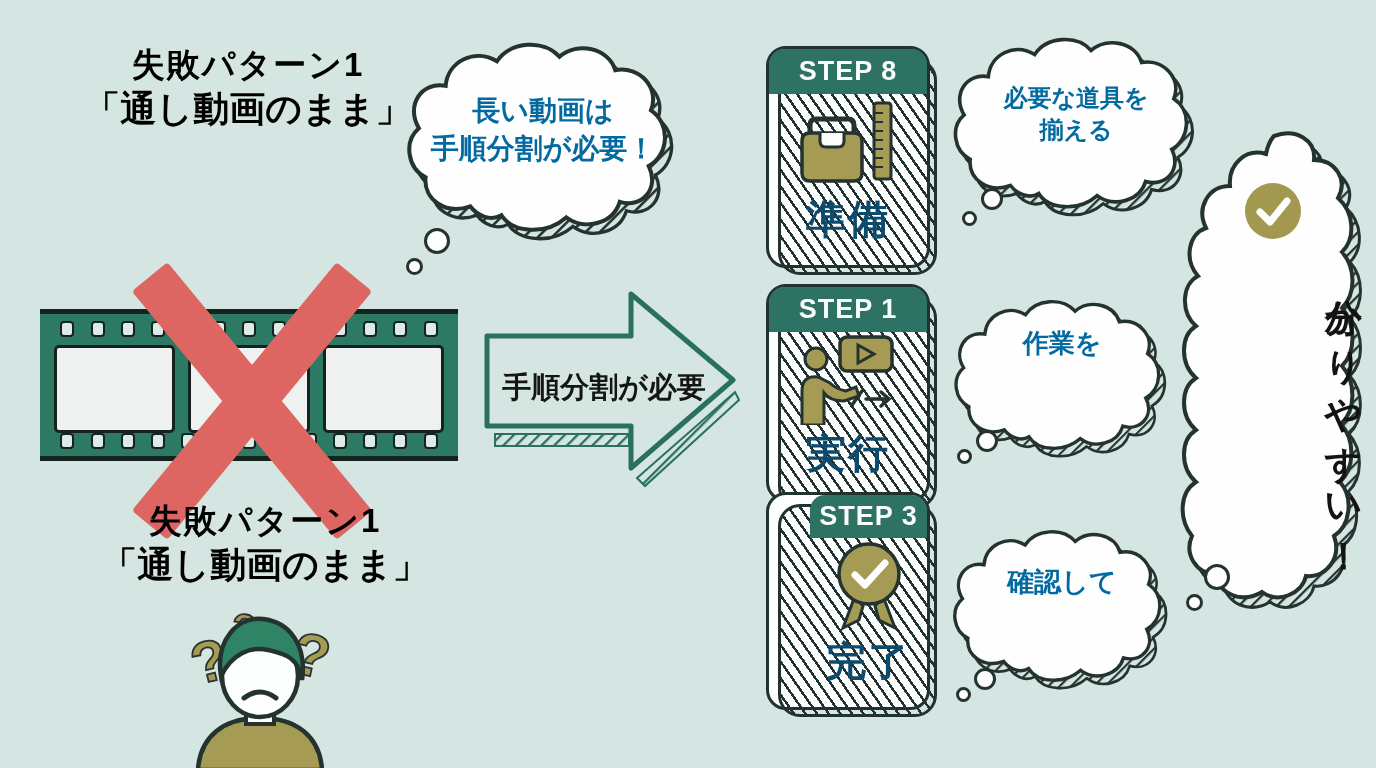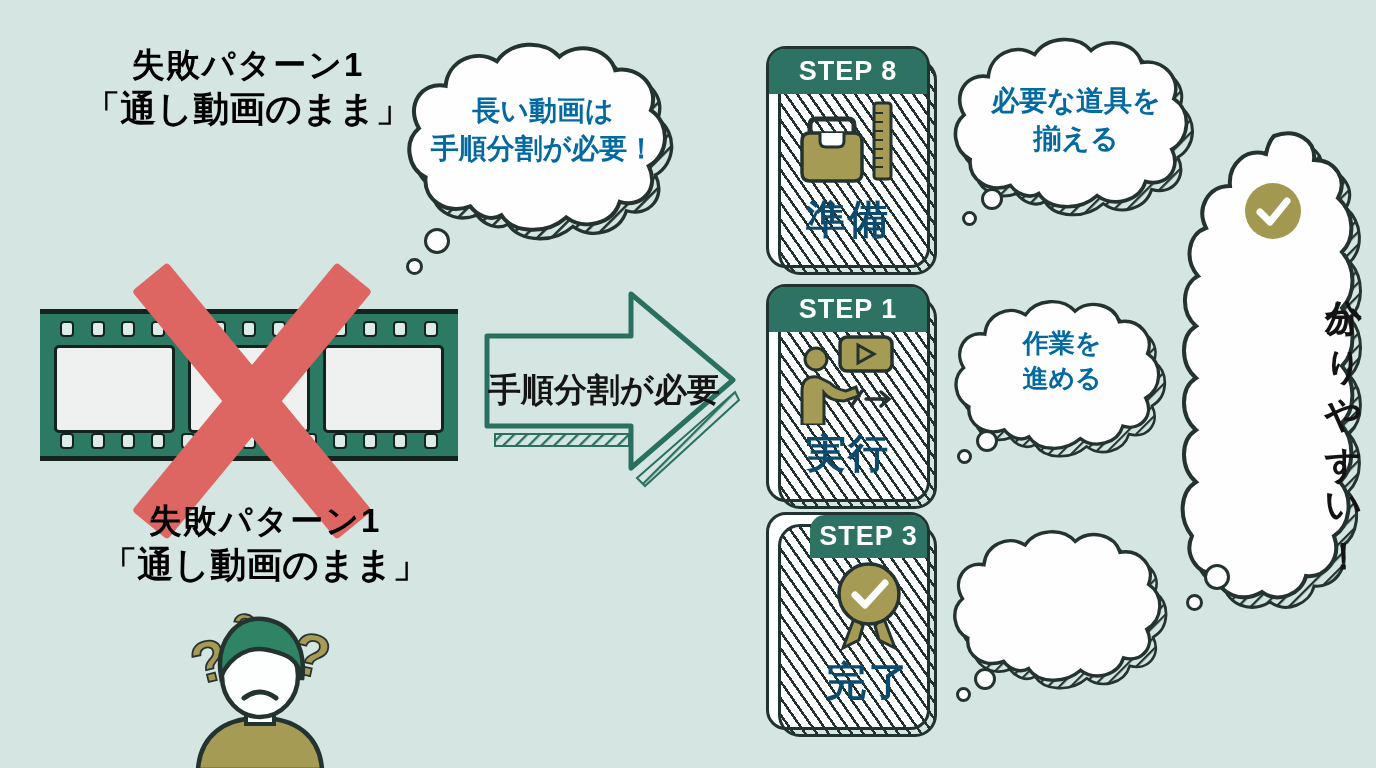--- a/index.html
+++ b/index.html
@@ -32,21 +32,21 @@
   .frame{flex:1;height:82px;background:#eff1f0;border:3px solid #15231f;border-radius:5px;}
   
   .redx{left:148px;top:276px;width:208px;height:250px;}
   .redx .bar{position:absolute;left:50%;top:50%;width:322px;height:46px;background:#dd6663;border-radius:4px;}
   .redx .b1{transform:translate(-50%,-50%) rotate(50.5deg);}
   .redx .b2{transform:translate(-50%,-50%) rotate(-50.5deg);}
   
   .big-arrow{left:483px;top:286px;width:262px;height:208px;}
   .big-arrow svg{display:block;overflow:visible;}
   .big-arrow .atext{position:absolute;left:0;top:82px;width:242px;text-align:center;
-     font-size:33px;font-weight:800;color:#151515;}
+     font-size:29px;font-weight:800;color:#151515;}
   
   .card{left:766px;width:164px;background:#fdfefe;border:3.5px solid #223230;border-radius:20px;
         box-sizing:border-box;display:flex;flex-direction:column;align-items:center;z-index:1;}
   .card::after{content:"";position:absolute;z-index:-1;inset:9px -10px -10px 9px;
         border:3px solid #223230;border-radius:22px;
         background:repeating-linear-gradient(55deg,#223230 0 2.5px,transparent 2.5px 9.5px);}
   .card-head{width:100%;height:45px;background:#2d7263;border-radius:15px 15px 0 0;
         display:flex;align-items:center;justify-content:center;
         color:#fbfdfc;font-size:27px;font-weight:800;letter-spacing:1px;}
   .card-icon{flex:1;display:flex;align-items:center;justify-content:center;width:100%;}
@@ -196,21 +196,21 @@
       <g stroke="#243330" stroke-width="3.5" fill="none" stroke-linecap="round">
         <line x1="56" y1="72" x2="66" y2="58"></line>
         <line x1="70" y1="66" x2="92" y2="66"></line>
         <path d="M85,59 L93,66 L85,73"></path>
       </g>
     </svg>
   </div>
   <div class="card-label">実行</div>
 </div>
 
-<div class="abs card" style="top:512px;height:218px;padding-left:41px;">
+<div class="abs card" style="top:492px;height:218px;padding-left:41px;">
   <div class="card-head">STEP 3</div>
   <div class="card-icon">
     <svg width="104" height="96" viewBox="0 0 104 96">
       <path d="M38,58 L26,90 L42,82 L46,68 Z" fill="#a59b55" stroke="#243330" stroke-width="3"></path>
       <path d="M66,58 L78,90 L62,82 L58,68 Z" fill="#a59b55" stroke="#243330" stroke-width="3"></path>
       <circle cx="52" cy="36" r="30" fill="#a59b55" stroke="#243330" stroke-width="3.5"></circle>
       <path d="M38,37 L48,47 L68,25" fill="none" stroke="#fdfefe" stroke-width="7" stroke-linecap="round" stroke-linejoin="round"></path>
     </svg>
   </div>
   <div class="card-label">完了</div>
@@ -219,57 +219,57 @@
 <div class="abs bubble" style="left:948px;top:26px;width:256px;height:222px;">
   <svg width="252" height="192" viewBox="0 0 250 190">
     <defs>
       <pattern id="hp2" patternUnits="userSpaceOnUse" width="9" height="9" patternTransform="rotate(45)">
         <line x1="1" y1="0" x2="1" y2="9" stroke="#243330" stroke-width="2.6"></line>
       </pattern>
     </defs>
     <path d="M62,158 C40,166 20,152 22,132 C6,124 2,100 16,88 C4,68 18,46 40,50 C42,28 66,16 86,28 C98,10 128,8 142,24 C158,10 186,16 192,36 C214,32 232,52 224,72 C242,84 240,112 222,122 C232,142 216,160 196,154 C190,174 164,180 148,168 C130,184 100,182 90,166 C80,172 68,166 62,158 Z" transform="translate(6,8)" fill="url(#hp2)" stroke="#243330" stroke-width="3"></path>
     <path d="M62,158 C40,166 20,152 22,132 C6,124 2,100 16,88 C4,68 18,46 40,50 C42,28 66,16 86,28 C98,10 128,8 142,24 C158,10 186,16 192,36 C214,32 232,52 224,72 C242,84 240,112 222,122 C232,142 216,160 196,154 C190,174 164,180 148,168 C130,184 100,182 90,166 C80,172 68,166 62,158 Z" fill="#fefefe" stroke="#243330" stroke-width="3.6"></path>
   </svg>
-  <div class="btext" style="top:56px;font-size:28px;">
+  <div class="btext" style="top:56px;font-size:24px;">
     <div>必要な道具を</div>
     <div>揃える</div>
   </div>
   <div class="tail-dot" style="left:33px;top:162px;width:22px;height:22px;"></div>
   <div class="tail-dot" style="left:14px;top:185px;width:15px;height:15px;"></div>
 </div>
 
 <div class="abs bubble" style="left:942px;top:290px;width:240px;height:185px;">
   <svg width="236" height="168" viewBox="0 0 250 190">
     <defs>
       <pattern id="hp3" patternUnits="userSpaceOnUse" width="9" height="9" patternTransform="rotate(45)">
         <line x1="1" y1="0" x2="1" y2="9" stroke="#243330" stroke-width="2.8"></line>
       </pattern>
     </defs>
     <path d="M62,158 C40,166 20,152 22,132 C6,124 2,100 16,88 C4,68 18,46 40,50 C42,28 66,16 86,28 C98,10 128,8 142,24 C158,10 186,16 192,36 C214,32 232,52 224,72 C242,84 240,112 222,122 C232,142 216,160 196,154 C190,174 164,180 148,168 C130,184 100,182 90,166 C80,172 68,166 62,158 Z" transform="translate(7,9)" fill="url(#hp3)" stroke="#243330" stroke-width="3"></path>
     <path d="M62,158 C40,166 20,152 22,132 C6,124 2,100 16,88 C4,68 18,46 40,50 C42,28 66,16 86,28 C98,10 128,8 142,24 C158,10 186,16 192,36 C214,32 232,52 224,72 C242,84 240,112 222,122 C232,142 216,160 196,154 C190,174 164,180 148,168 C130,184 100,182 90,166 C80,172 68,166 62,158 Z" fill="#fefefe" stroke="#243330" stroke-width="3.8"></path>
   </svg>
   <div class="btext" style="top:36px;font-size:26px;">
     <div>作業を</div>
-    <div>進める</div>
   </div>
   <div class="tail-dot" style="left:34px;top:140px;width:22px;height:22px;"></div>
   <div class="tail-dot" style="left:15px;top:159px;width:15px;height:15px;"></div>
 </div>
 
 <div class="abs bubble" style="left:942px;top:520px;width:240px;height:190px;">
   <svg width="236" height="170" viewBox="0 0 250 190">
     <defs>
       <pattern id="hp4" patternUnits="userSpaceOnUse" width="9" height="9" patternTransform="rotate(45)">
         <line x1="1" y1="0" x2="1" y2="9" stroke="#243330" stroke-width="2.8"></line>
       </pattern>
     </defs>
     <path d="M62,158 C40,166 20,152 22,132 C6,124 2,100 16,88 C4,68 18,46 40,50 C42,28 66,16 86,28 C98,10 128,8 142,24 C158,10 186,16 192,36 C214,32 232,52 224,72 C242,84 240,112 222,122 C232,142 216,160 196,154 C190,174 164,180 148,168 C130,184 100,182 90,166 C80,172 68,166 62,158 Z" transform="translate(7,9)" fill="url(#hp4)" stroke="#243330" stroke-width="3"></path>
     <path d="M62,158 C40,166 20,152 22,132 C6,124 2,100 16,88 C4,68 18,46 40,50 C42,28 66,16 86,28 C98,10 128,8 142,24 C158,10 186,16 192,36 C214,32 232,52 224,72 C242,84 240,112 222,122 C232,142 216,160 196,154 C190,174 164,180 148,168 C130,184 100,182 90,166 C80,172 68,166 62,158 Z" fill="#fefefe" stroke="#243330" stroke-width="3.8"></path>
   </svg>
   <div class="btext" style="top:44px;font-size:27px;">
+    <div>確認して</div>
   </div>
   <div class="tail-dot" style="left:32px;top:148px;width:22px;height:22px;"></div>
   <div class="tail-dot" style="left:14px;top:167px;width:15px;height:15px;"></div>
 </div>
 
 <div class="abs vcloud">
   <svg width="188" height="470" viewBox="0 0 188 470">
     <defs>
       <pattern id="hp5" patternUnits="userSpaceOnUse" width="9" height="9" patternTransform="rotate(45)">
         <line x1="1" y1="0" x2="1" y2="9" stroke="#243330" stroke-width="2.6"></line>

